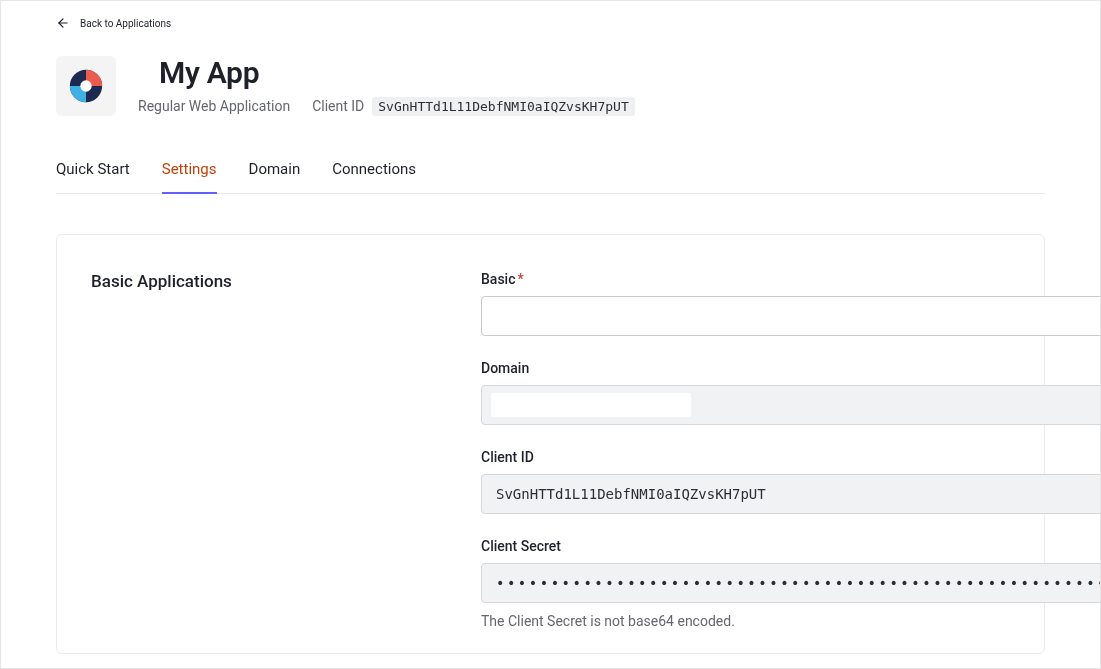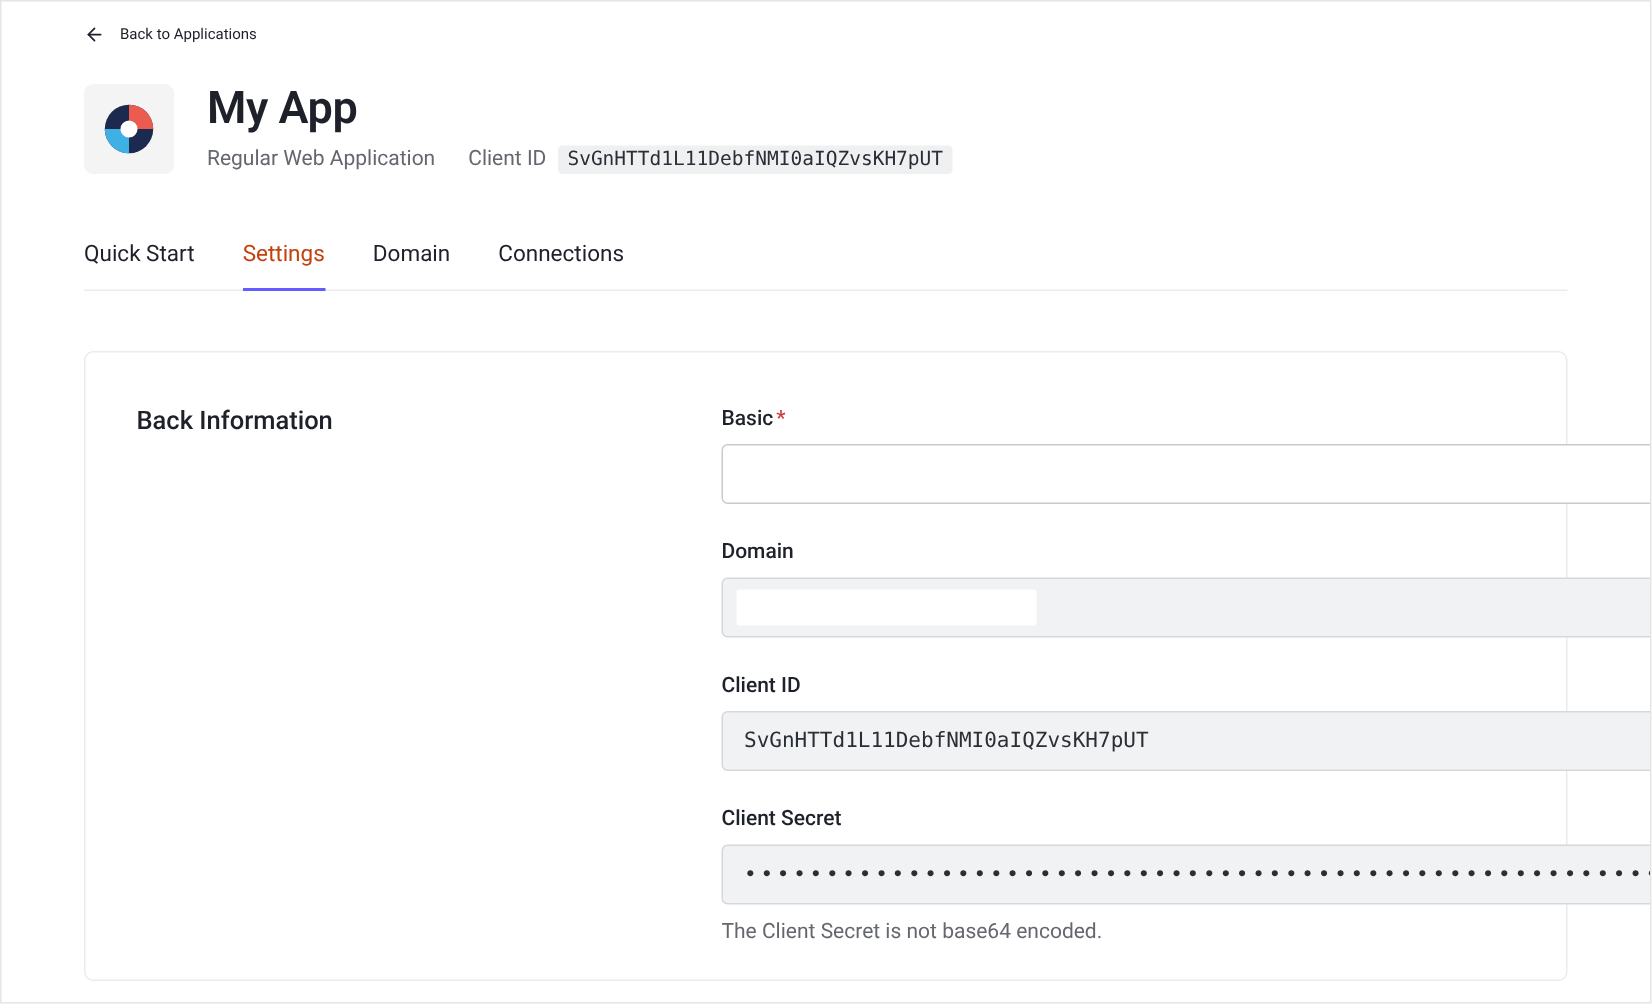--- a/index.html
+++ b/index.html
@@ -51,20 +51,21 @@
     .app-logo svg {
       width: 38px;
       height: 38px;
     }
     .app-info h1 {
       font-size: 30px;
       font-weight: 600;
       line-height: 1.15;
       letter-spacing: -0.3px;
       margin-bottom: 6px;
+      margin-left: 21px;
     }
     .app-meta {
       display: flex;
       align-items: center;
       gap: 22px;
       font-size: 14px;
       color: #65676e;
     }
     .client-id-inline {
       display: flex;
@@ -214,21 +215,21 @@
 
   <div class="tabs">
     <div class="tab">Quick Start</div>
     <div class="tab active">Settings</div>
     <div class="tab">Domain</div>
     <div class="tab">Connections</div>
   </div>
 
   <div class="panel">
     <div class="panel-left">
-      <h2>Back Information</h2>
+      <h2>Basic Applications</h2>
     </div>
     <div class="panel-right">
 
       <div class="field">
         <label class="field-label">
           <span>Basic</span><span class="req">*</span>
         </label>
         <div class="input-wrap">
           <input class="input" type="text" value="" style="">
 

